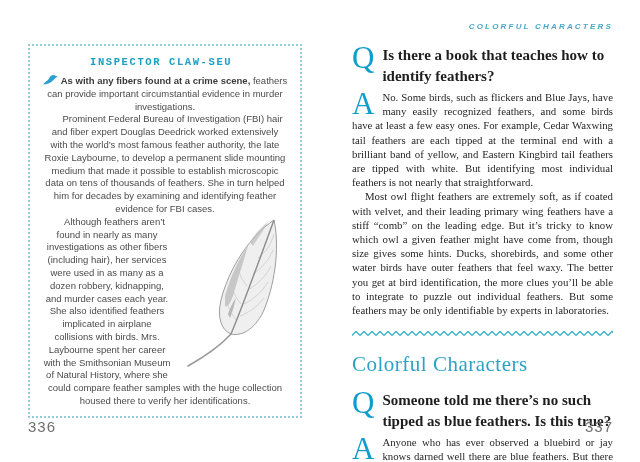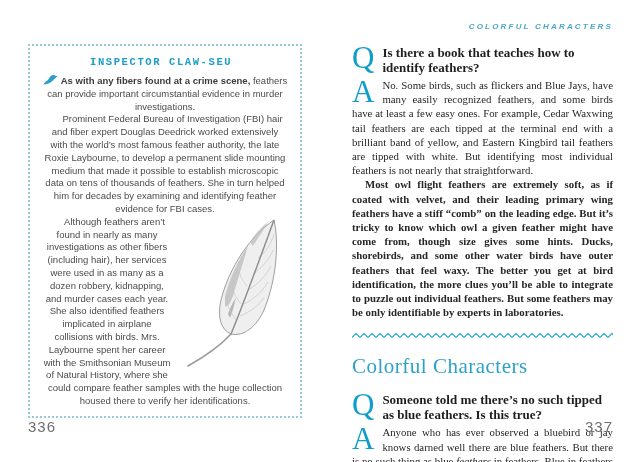--- a/index.html
+++ b/index.html
@@ -53,29 +53,29 @@
   .qa-area { position: absolute; top: 44px; left: 0; width: 261px; }
 
   .dropcap {
     float: left; font-family: "Liberation Serif", "DejaVu Serif", serif;
     font-size: 31px; line-height: 24px; color: #0f9ecb;
     margin: 2px 8px 0 0; font-weight: normal;
   }
   .q-line { min-height: 27px; }
   .q-line .question {
     font-family: "Liberation Serif", "DejaVu Serif", serif;
-    font-weight: bold; font-size: 13px; line-height: 15px; color: #1e1e1e;
+    font-weight: bold; font-size: 15px; line-height: 21px; color: #1e1e1e;
     display: block; padding-top: 1px;
   }
   .a-para, .a-cont {
     font-family: "Liberation Serif", "DejaVu Serif", serif;
     font-size: 10.8px; line-height: 14.2px; color: #262626; text-align: justify;
   }
   .a-para { clear: left; padding-top: 3px; }
-  .a-cont.indent { text-indent: 13px; font-weight: bold; }
+  .a-cont.indent { text-indent: 13px; }
 
   .zigzag-divider { display: block; margin: 13px 0 0 0; }
 
   .section-title {
     font-family: "Liberation Serif", "DejaVu Serif", serif; font-weight: normal;
     font-size: 21px; letter-spacing: 0.5px; color: #2ba2c8; margin: 15px 0 12px 0;
   }
   .qa2 .q-line { min-height: 28px; }
   .italic { font-style: italic; }
 </style>

